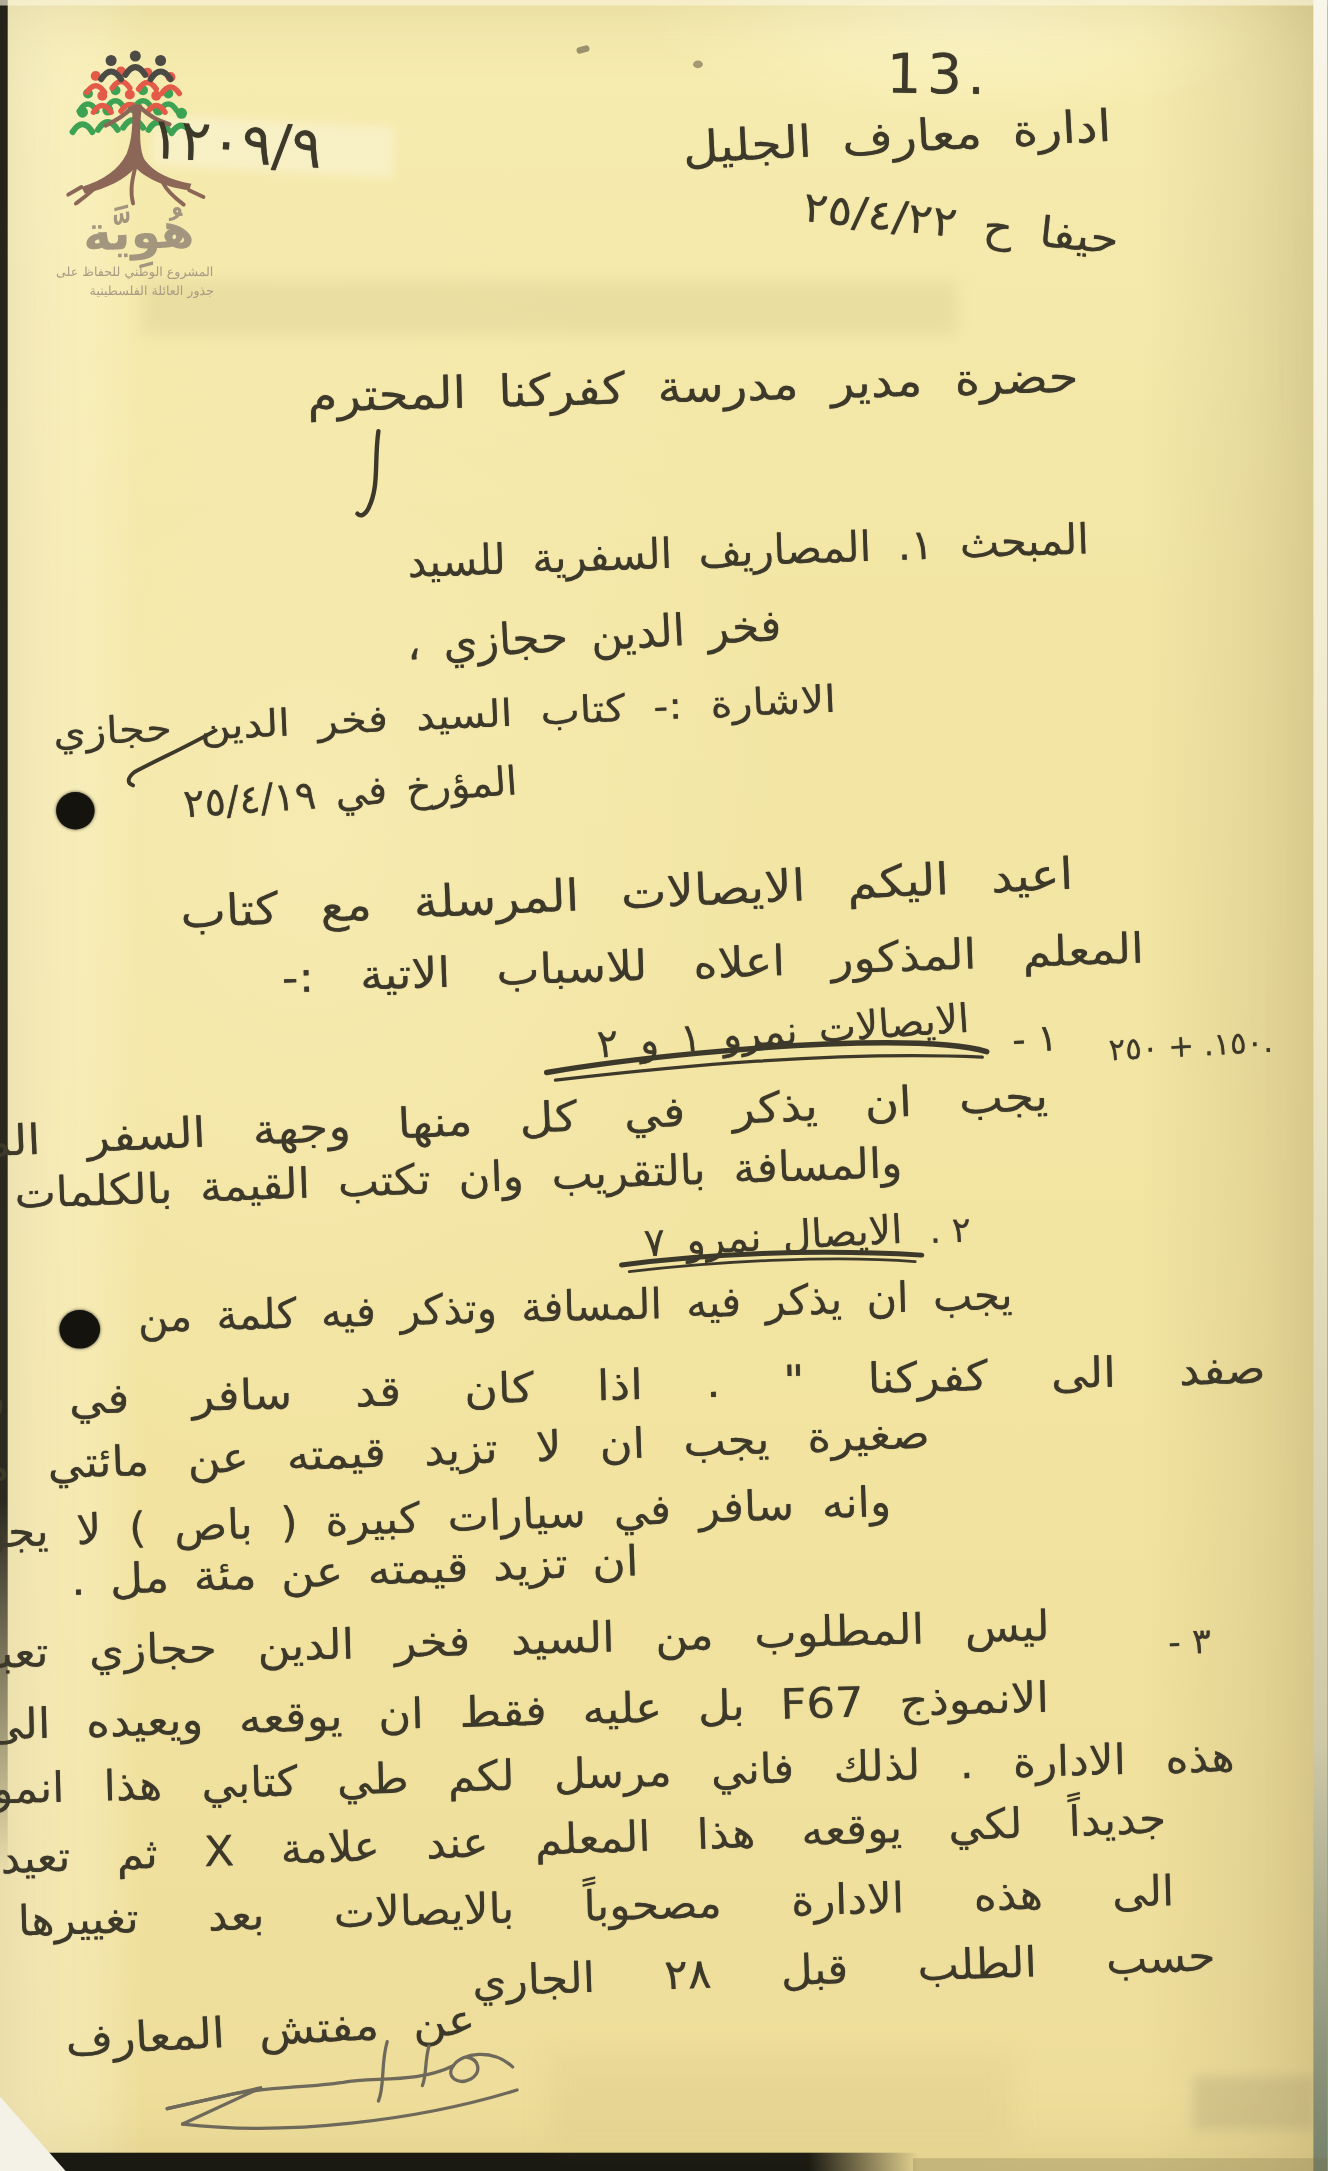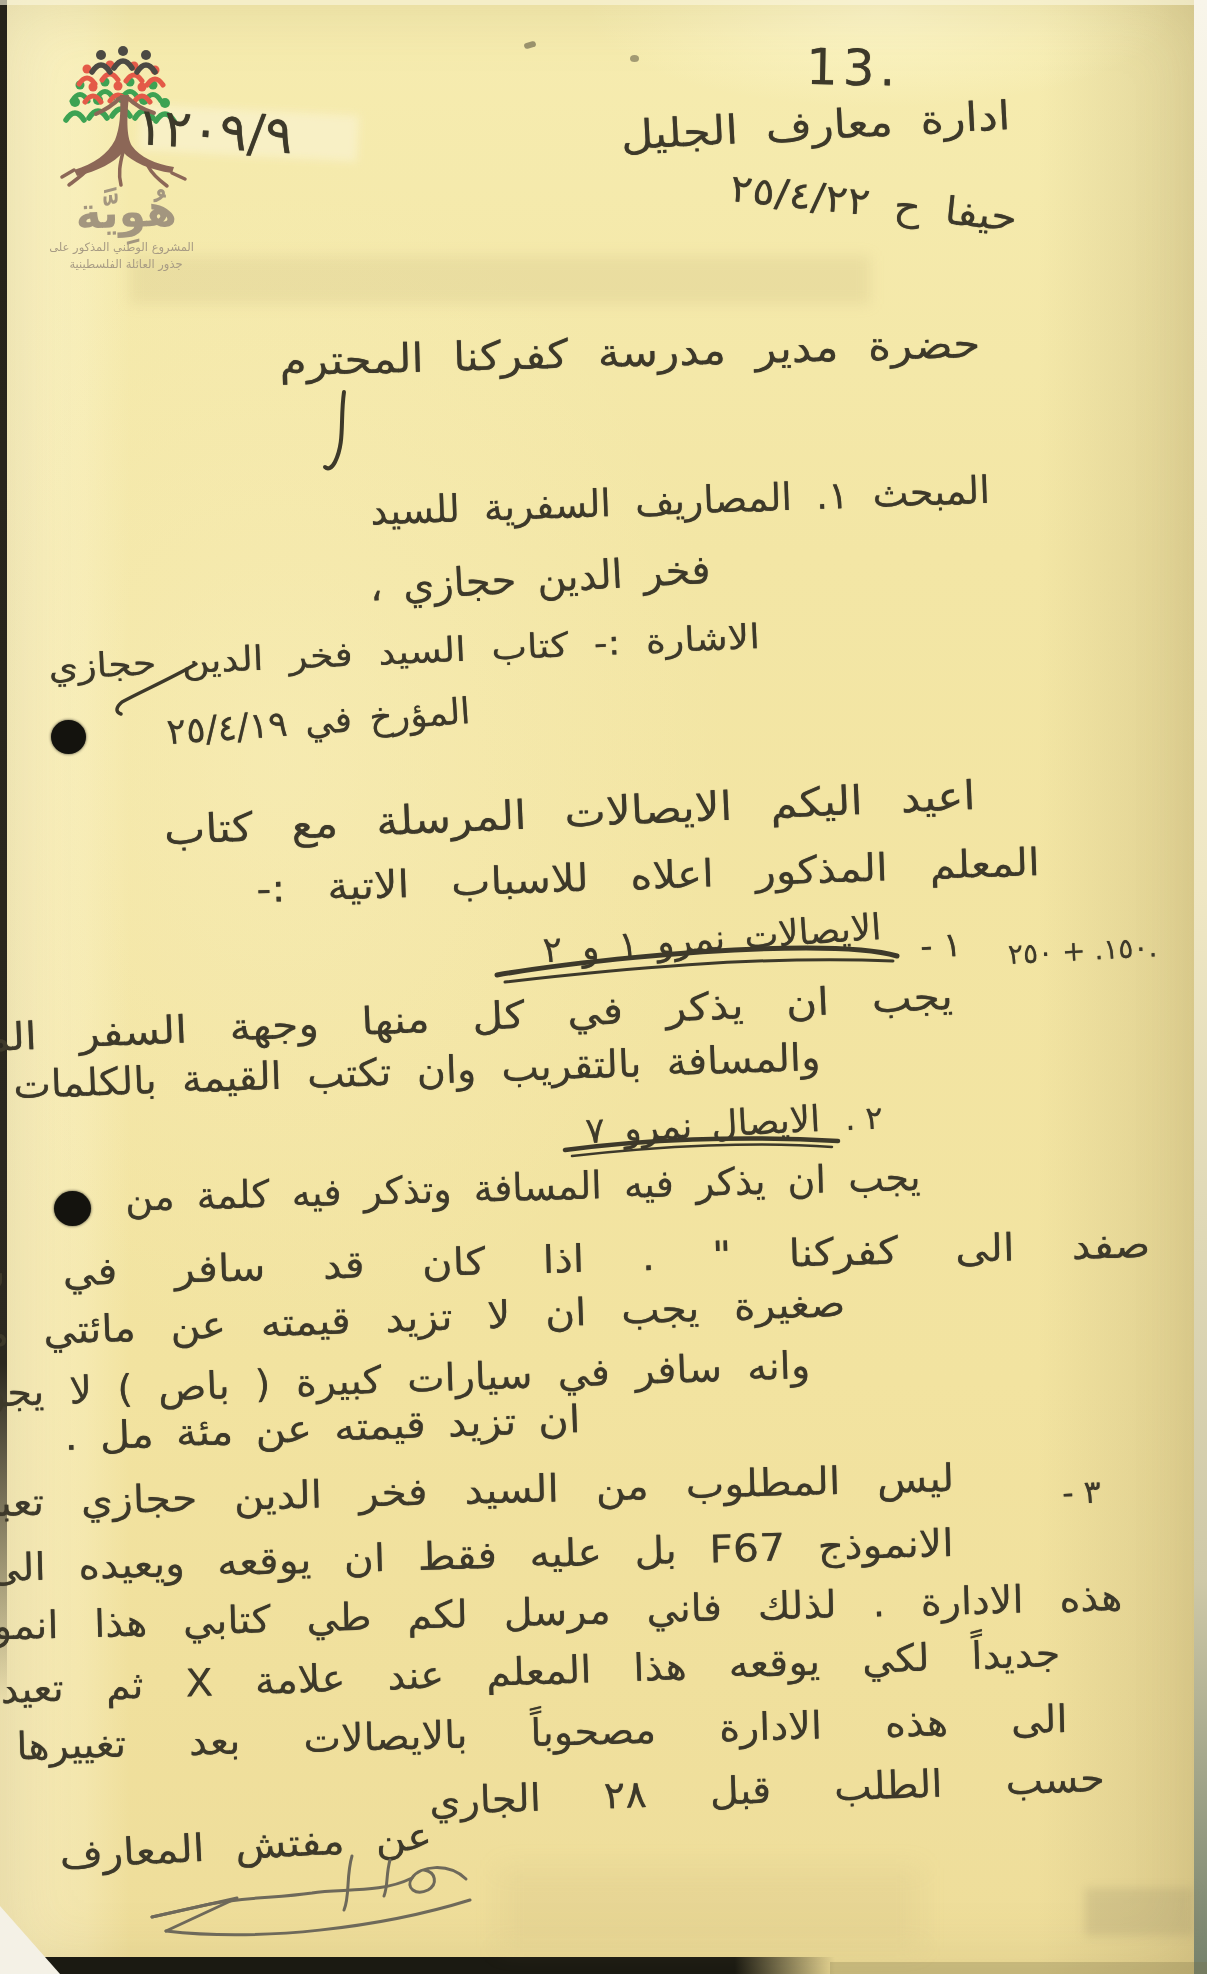--- a/index.html
+++ b/index.html
@@ -104,22 +104,22 @@
           <path d="M68 58 C76 66 84 70 94 73" stroke-width="4" fill="none"></path>
           <path d="M14 130 L2 137" stroke-width="3.5" fill="none"></path>
           <path d="M30 127 C24 134 17 139 9 145" stroke-width="3.5" fill="none"></path>
           <path d="M63 112 C60 124 58 134 61 145" stroke-width="3.5" fill="none"></path>
           <path d="M88 126 C92 134 99 140 107 146" stroke-width="3.5" fill="none"></path>
           <path d="M112 133 L125 139" stroke-width="3.5" fill="none"></path>
         </g>
       </g>
     </svg>
     <div class="logo-text" style="left:6px;top:146px;width:120px;font-size:44px;font-weight:bold;transform:rotate(-2deg);">هُوِيَّة</div>
-    <div class="logo-text" style="left:-2px;top:200px;width:136px;font-size:11.5px;color:#a79b84;">المشروع الوطني المذكور على</div>
-    <div class="logo-text" style="left:6px;top:217px;width:120px;font-size:11.5px;color:#a79b84;">جذور العائلة الفلسطينية</div>
+    <div class="logo-text" style="left:-2px;top:200px;width:136px;font-size:11.5px;color:#a79b84;">المشروع الوطني للحفاظ على</div>
+    <div class="logo-text" style="left:18px;top:217px;width:120px;font-size:11.5px;color:#a79b84;">جذور العائلة الفلسطينية</div>
   </div>
 
   <div class="hw ltr" style="left:806px;top:38px;font-size:50px;letter-spacing:5px;transform:rotate(1deg);">13.</div>
   <div class="hw ltr" style="left:136px;top:96px;font-size:52px;letter-spacing:7px;transform:rotate(3.5deg);">١٢٠٩/٩</div>
 
   <div class="hw" style="right:197px;top:92px;font-size:40px;word-spacing:12px;transform:rotate(-3deg) scaleX(1.12);">ادارة معارف الجليل</div>
   <div class="hw" style="right:190px;top:196px;font-size:38px;word-spacing:10px;transform:rotate(6deg) scaleX(1.1);">حيفا ح ٢٥/٤/٢٢</div>
 
   <div class="hw" style="right:227px;top:320px;font-size:40px;word-spacing:14px;transform:rotate(-1.5deg) scaleX(1.1);">حضرة مدير مدرسة كفركنا المحترم</div>
   <div class="hw" style="right:217px;top:468px;font-size:38px;word-spacing:12px;transform:rotate(-2deg);">المبحث ١. المصاريف السفرية للسيد</div>

